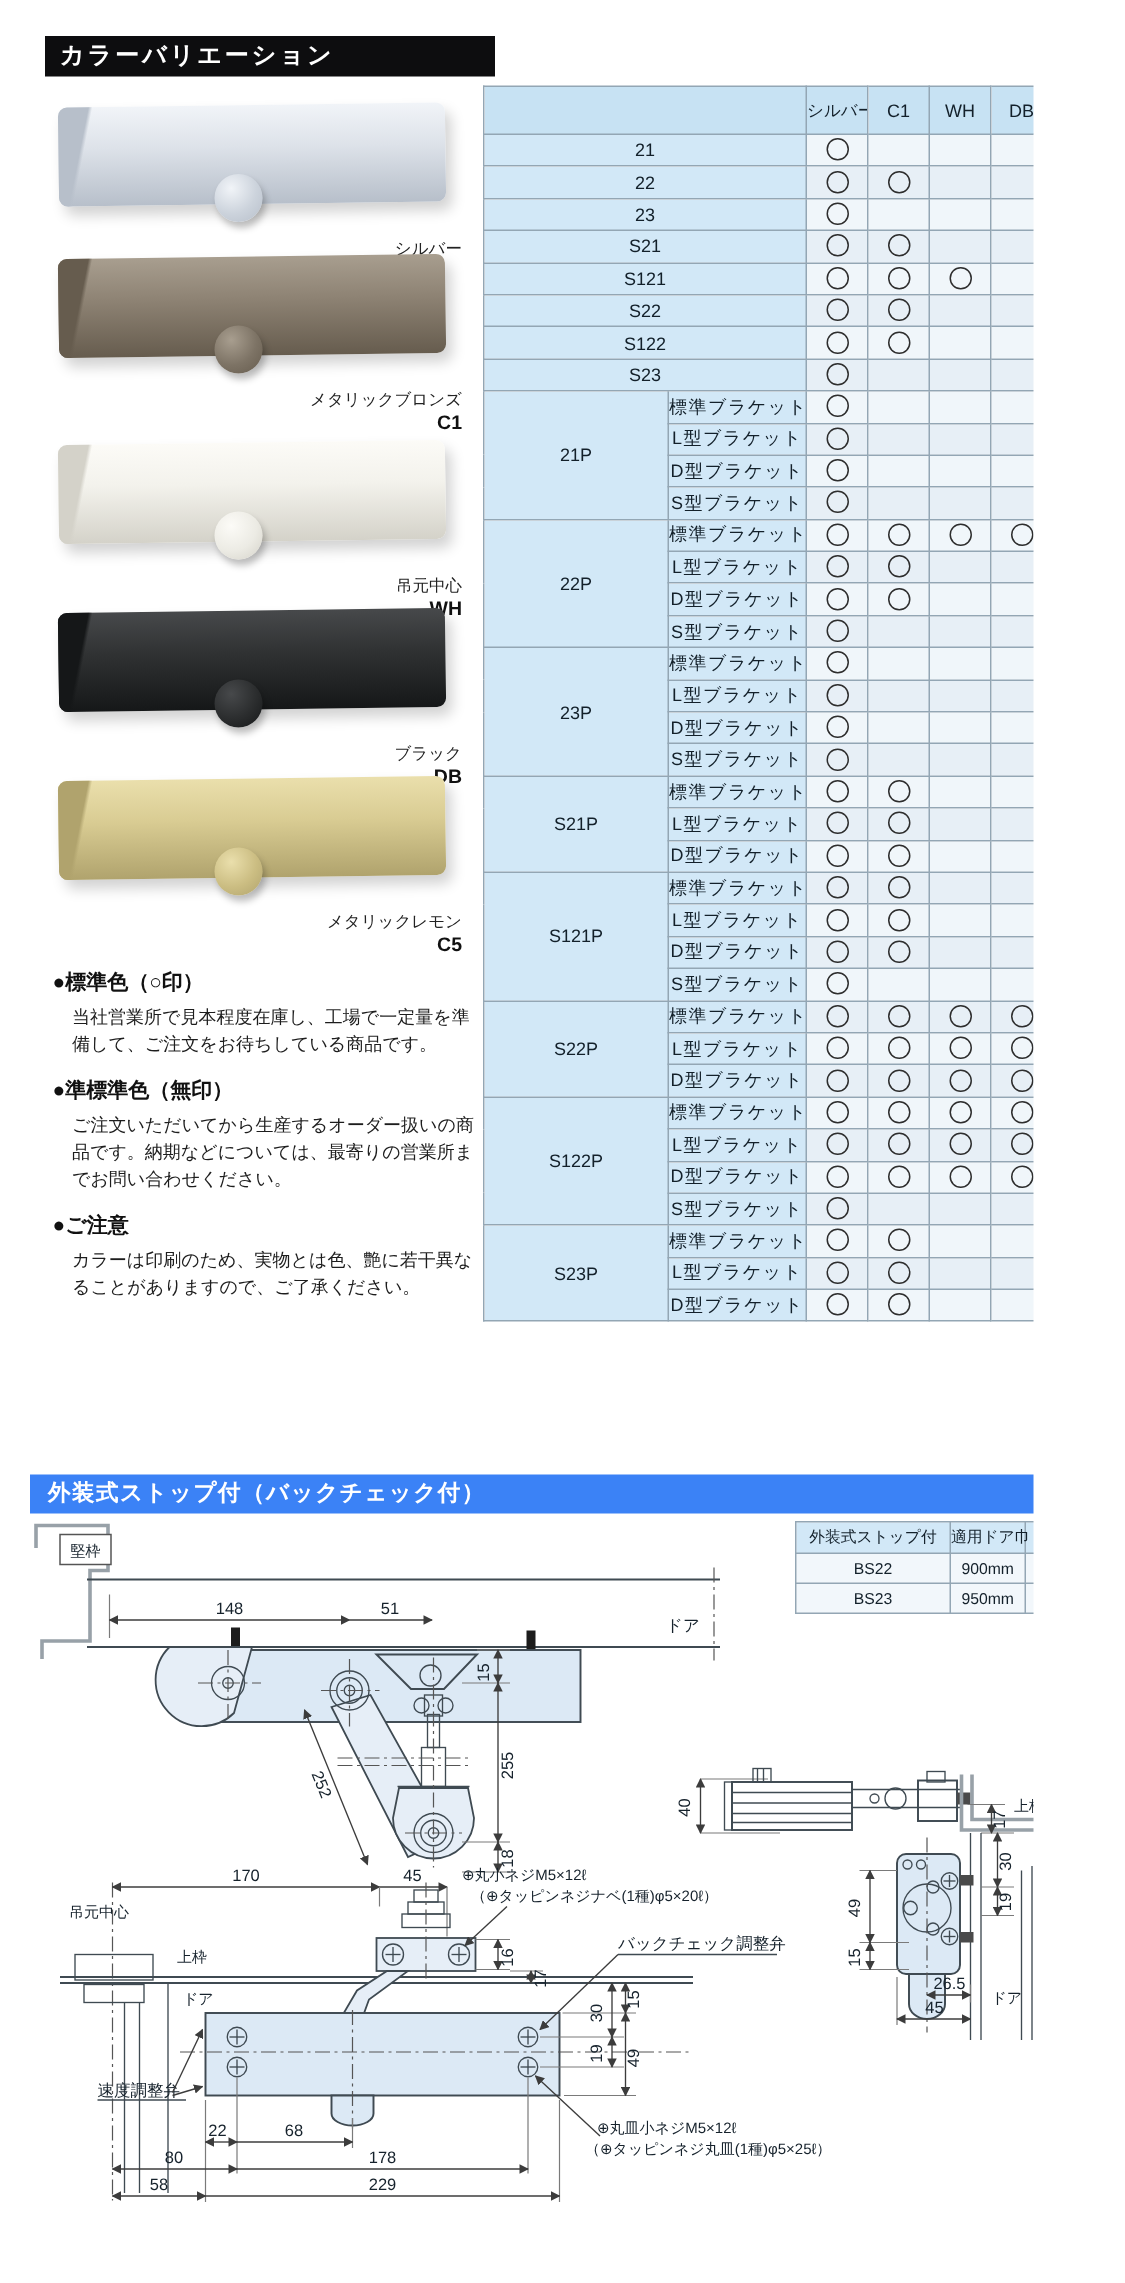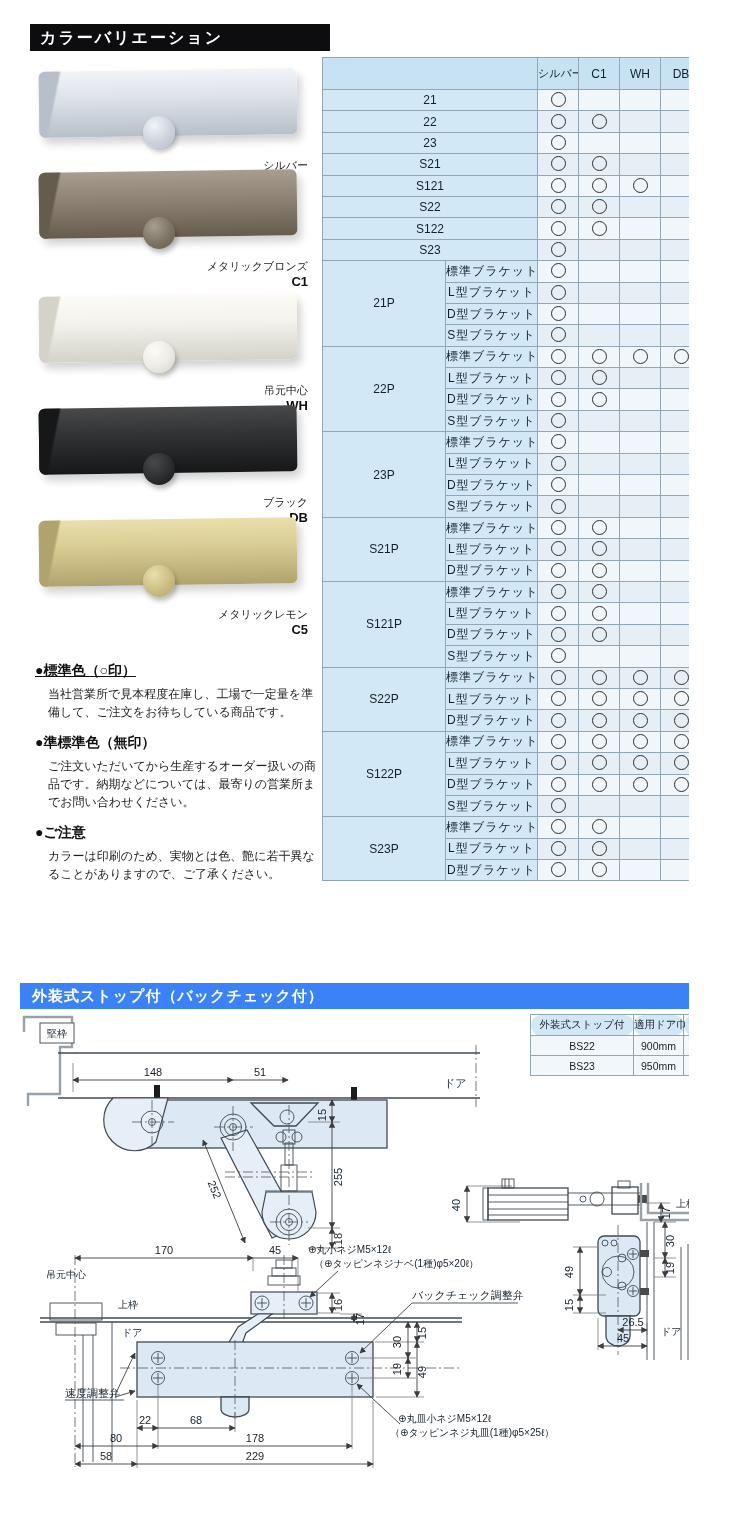--- a/index.html
+++ b/index.html
@@ -18,42 +18,42 @@
            box-shadow:4px 6px 9px rgba(0,0,0,.18);transform:rotate(-0.8deg);}
   .pc-end{position:absolute;left:4px;top:4px;width:258px;height:66px;border-radius:6px;
           transform:rotate(-0.8deg);}
   .pc-knob{position:absolute;left:108px;top:50px;width:32px;height:32px;border-radius:50%;
            box-shadow:2px 4px 5px rgba(0,0,0,.25);}
   .photo-name{text-align:right;font-size:11px;color:#222;margin-top:6px;padding-right:14px;}
   .photo-code{text-align:right;font-size:13px;font-weight:bold;color:#111;padding-right:14px;}
   
   .legend{position:absolute;left:35px;top:646px;width:290px;}
   .lg-h{font-size:14px;font-weight:bold;margin:13px 0 5px 0;color:#111;}
-  .lg-h:first-child{margin-top:16px;text-decoration:underline;}
+  .lg-h:first-child{margin-top:0;}
   .lg-b{font-size:12px;line-height:18px;margin-left:13px;color:#1d1d1d;}
   
   .ctable{position:absolute;left:322px;top:57px;width:421px;border-collapse:collapse;
           table-layout:fixed;border:1.5px solid #4c5a64;}
   .ctable th,.ctable td{border:1px solid #93a6b4;padding:0;text-align:center;
           height:20.4px;font-size:12px;color:#13202a;overflow:hidden;white-space:nowrap;}
   .ctable thead th{height:31px;background:#c7e2f3;font-weight:normal;}
   .ctable thead th.hfirst{font-size:11px;}
   .ctable tbody.grp{border-top:1.5px solid #4c5a64;border-bottom:1.5px solid #4c5a64;}
   .mcell{background:#d2e8f7;font-size:12px;}
   .bcell{background:#d2e8f7;font-size:11px;letter-spacing:1px;}
   td.mark{background:#f0f6fa;}
   td.mark.alt{background:#e7eff6;}
   .circ{display:inline-block;width:13px;height:13px;border:1.5px solid #2e2e2e;
         border-radius:50%;margin-top:2px;background:transparent;}
   
   .stable{position:absolute;left:530px;top:1014px;width:205px;border-collapse:collapse;
           table-layout:fixed;border:1.5px solid #4c5a64;}
   .stable th,.stable td{border:1px solid #93a6b4;padding:0;text-align:center;font-size:10.5px;
           color:#13202a;height:19px;white-space:nowrap;}
-  .stable thead th{background:#d2e8f7;font-weight:normal;height:20px;border-radius:10px;}
+  .stable thead th{background:#d2e8f7;font-weight:normal;height:20px;}
   .stable td{background:#f2f7fb;}
   
   .notes{position:absolute;left:530px;top:1079px;width:214px;font-size:9.5px;line-height:15px;
          letter-spacing:-0.4px;color:#111;}
   .note.red{color:#d93a2b;}
   .note.ind{padding-left:10px;}
   
   .draw{position:absolute;left:20px;top:1015px;}
   .draw text{font-family:"Liberation Sans","DejaVu Sans",sans-serif;}
   .dim{font-size:11px;fill:#16222c;text-anchor:middle;}

